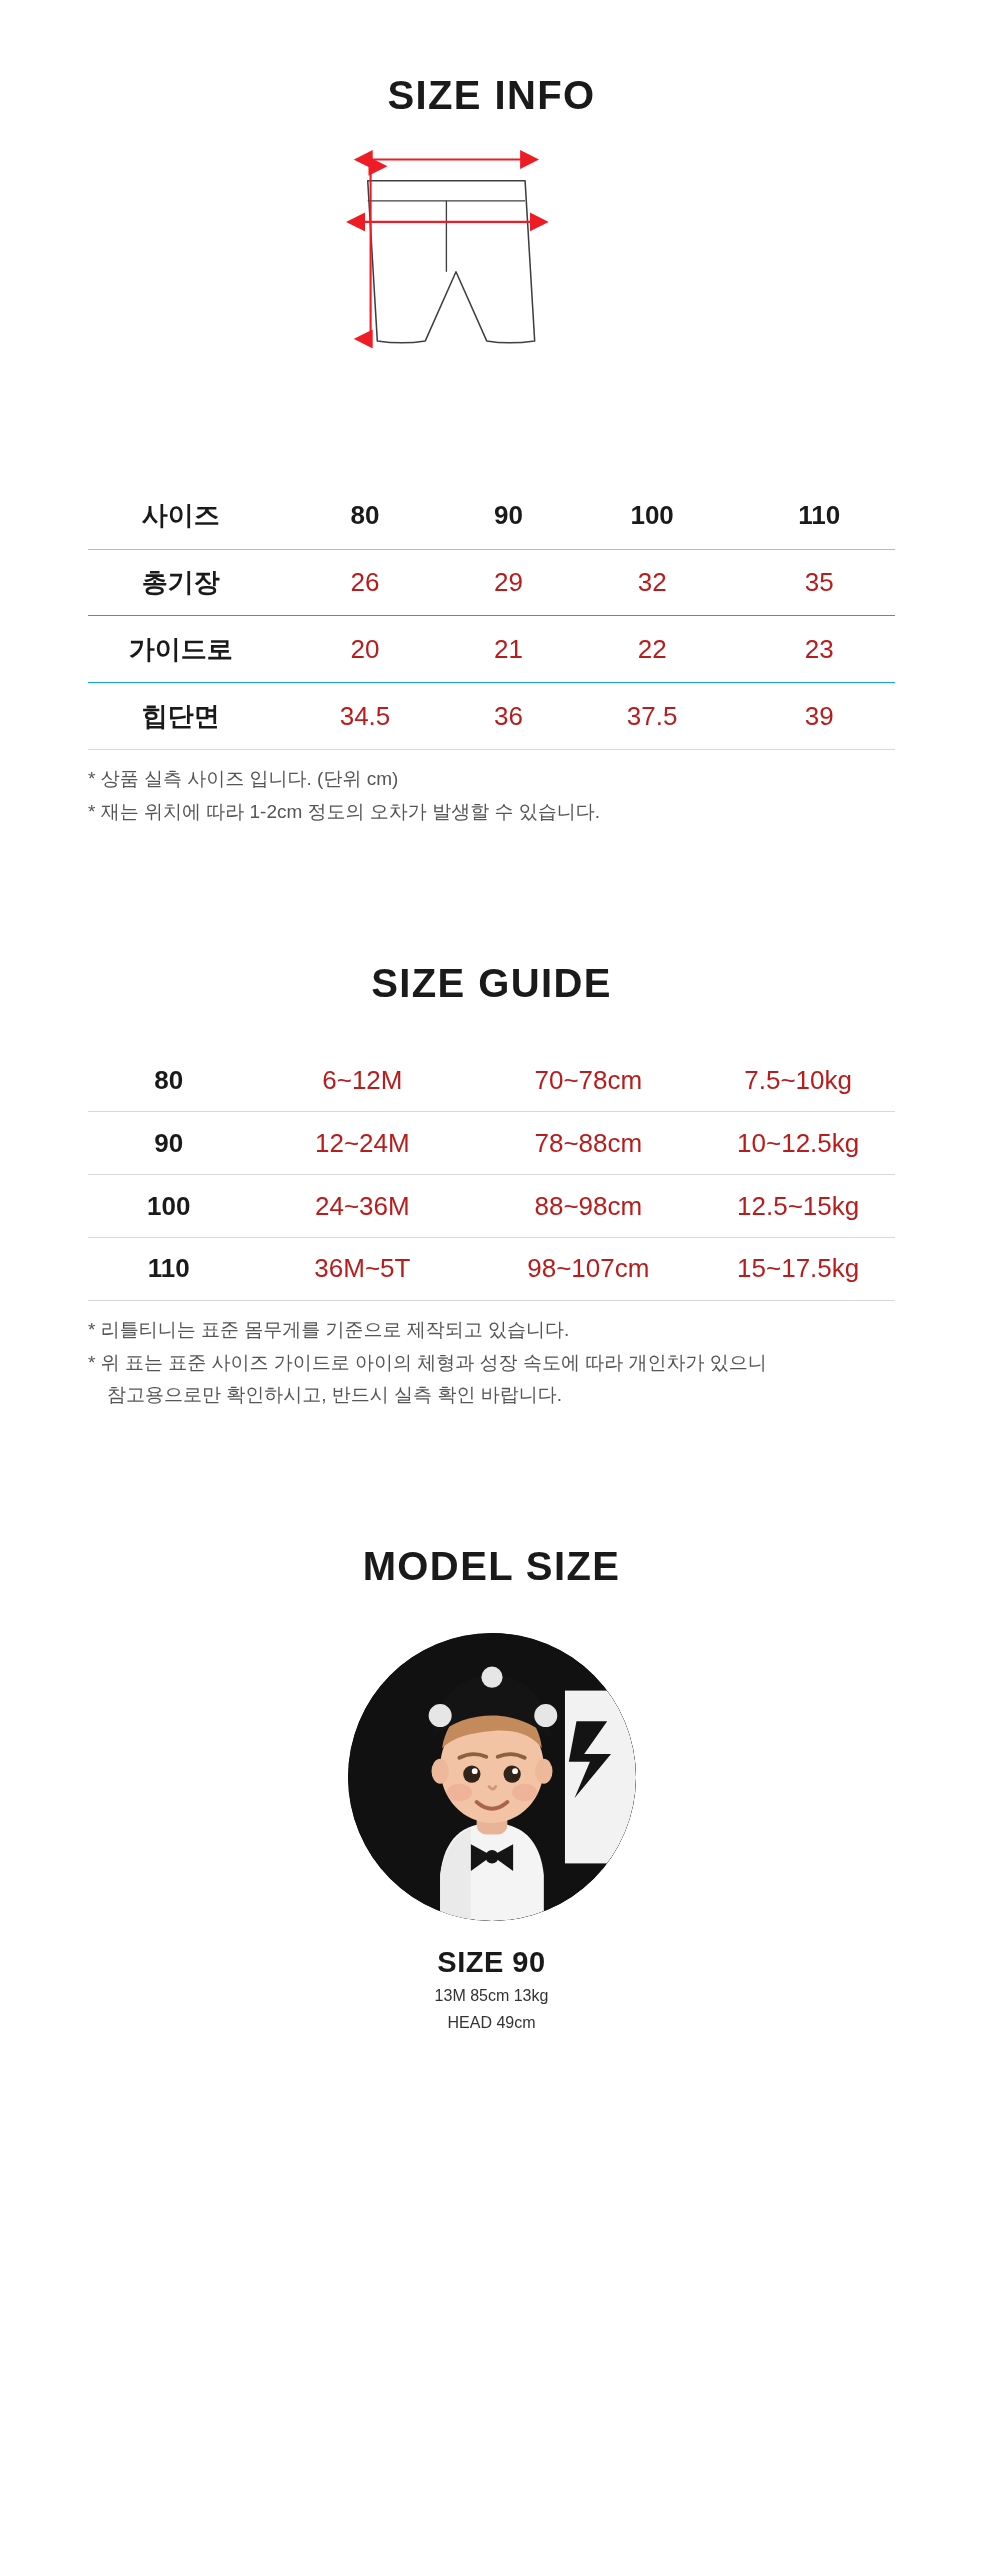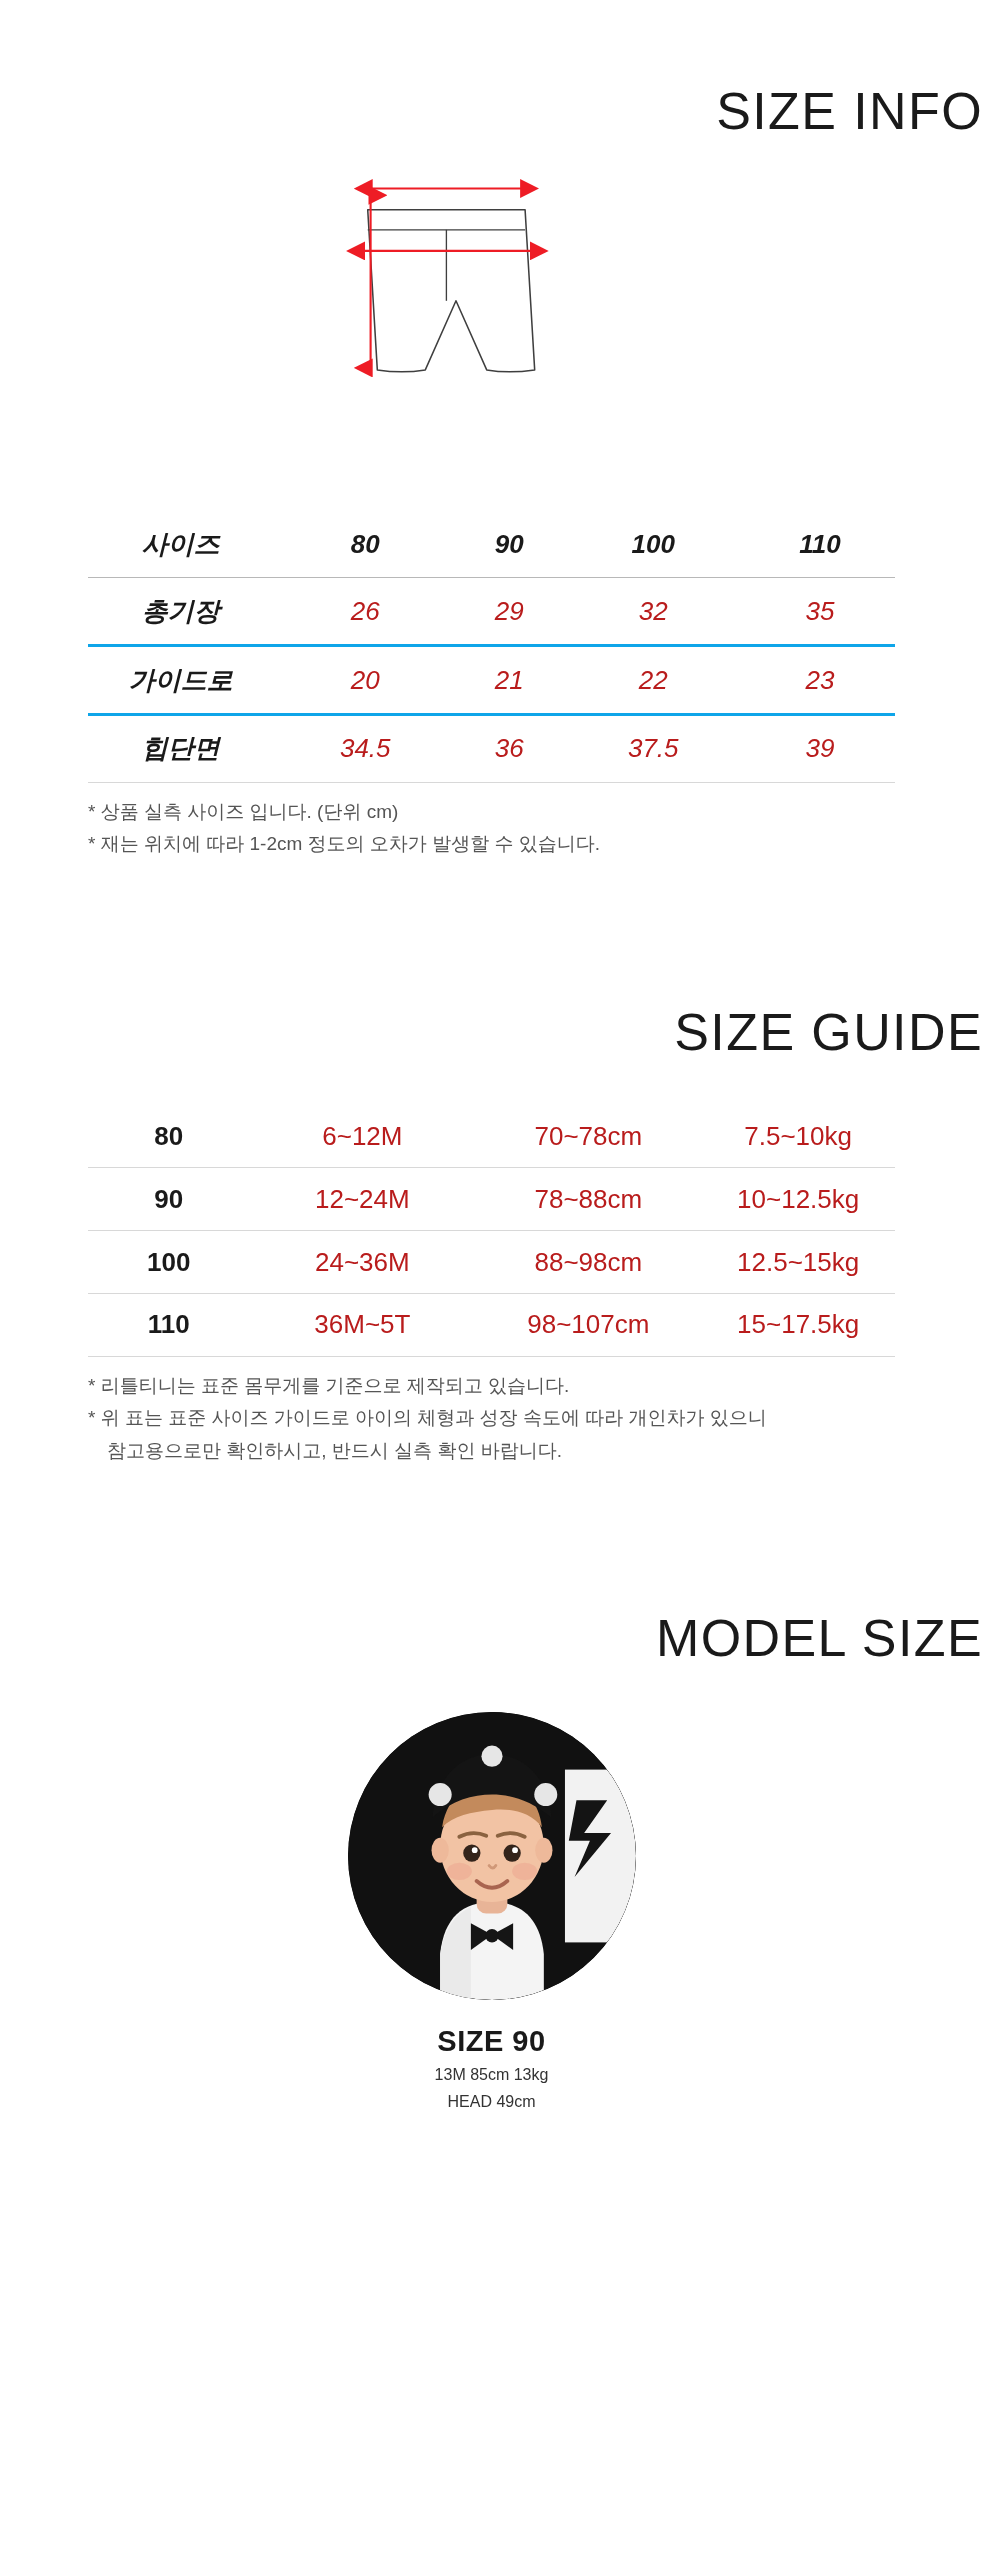--- a/index.html
+++ b/index.html
@@ -15,61 +15,60 @@
     -webkit-font-smoothing: antialiased;
   }
   .page {
     width: 983px;
     margin: 0 auto;
     position: relative;
   }
 
   
   .section-title {
-    text-align: right;
-    font-size: 52px;
-    font-weight: normal;
+    text-align: center;
+    font-size: 40px;
+    font-weight: bold;
     letter-spacing: 1.4px;
     color: #1a1a1a;
   }
   #size-info-title { padding-top: 46px; }
   #size-guide-title { padding-top: 0; }
   #model-size-title { padding-top: 0; }
 
   
   .illus-wrap {
     width: 983px;
     height: 288px;
     position: relative;
     margin-top: 29px;
   }
   .illus-wrap svg { display: block; margin: 0 auto; }
 
   
   .table-block {
     width: 807px;
     margin: 4px auto;
-    font-style: italic;
   }
   table.sz {
     width: 100%;
     border-collapse: collapse;
   }
   table.sz td, table.sz th {
     text-align: center;
     font-weight: normal;
     color: #b91c1c;
   }
 
   
   #size-info-table { margin-top: 48px; }
   #size-info-table th, #size-info-table td {
     padding: 15.4px 0;
     font-size: 26px;
-    border-bottom: 3px solid #0ea5e9;
+    border-bottom: 1px solid #0ea5e9;
   }
   #size-info-table thead th { border-bottom: 1px solid #b8b8b8; }
   #size-info-table tbody tr:last-child td { border-bottom: 1px solid #d8d8d8; }
   #size-info-table .rowhead {
     font-weight: bold;
     color: #1a1a1a;
     width: 23%;
   }
   #size-info-table thead th:first-child {
     font-weight: bold;

